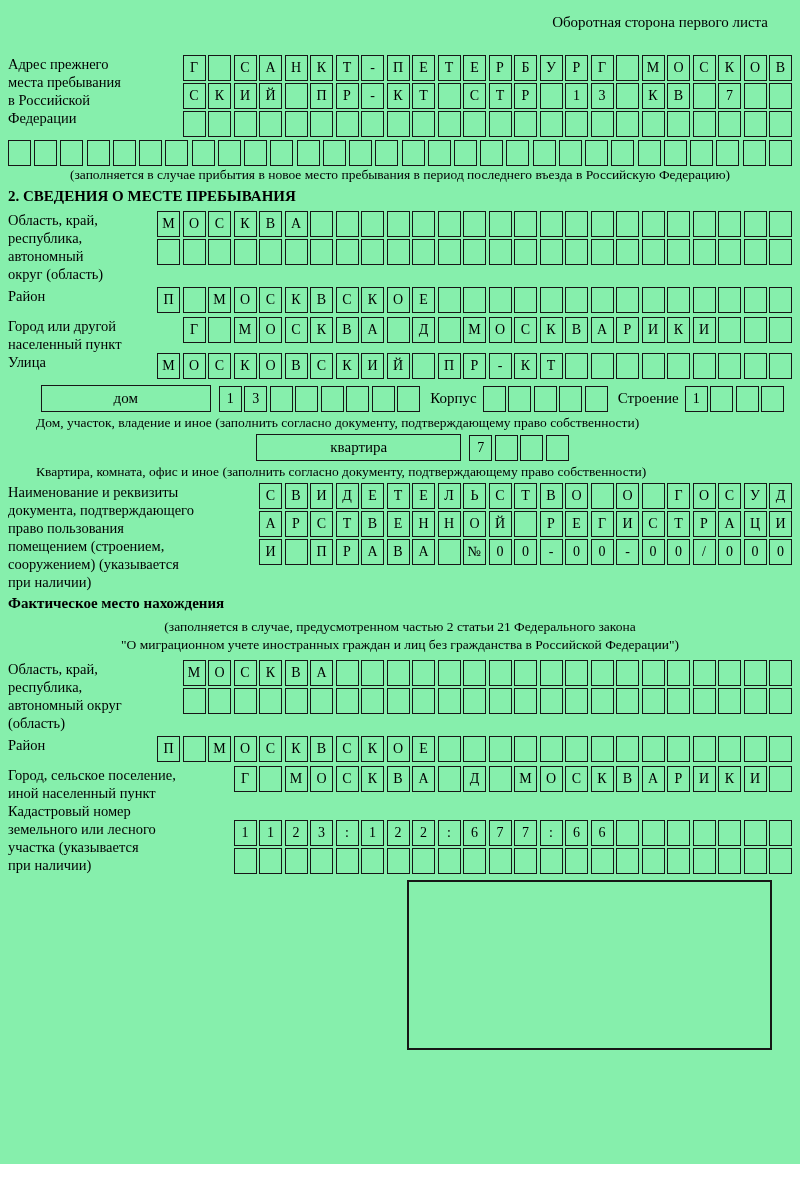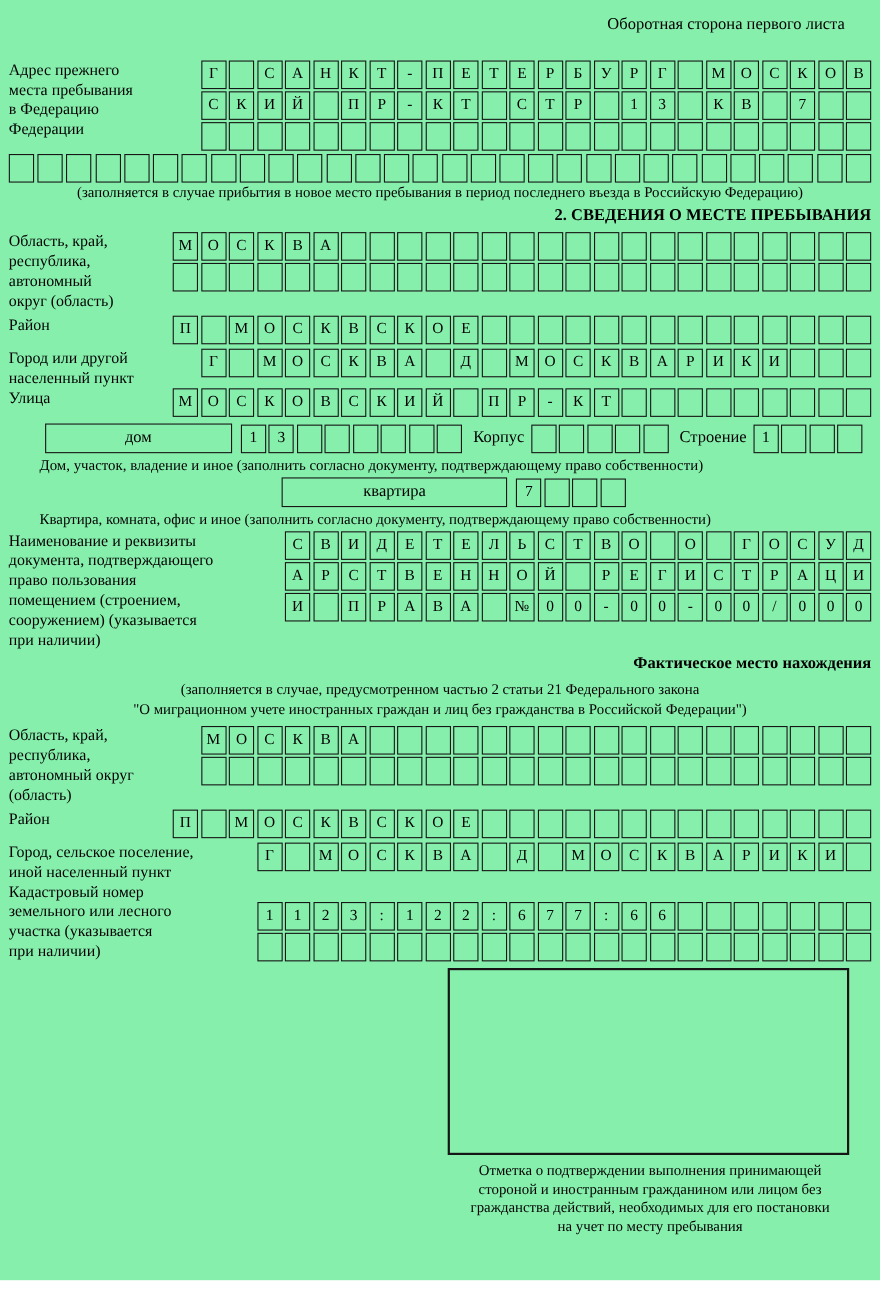--- a/index.html
+++ b/index.html
@@ -17,21 +17,21 @@
   .cellrow{margin-bottom:2px;}
   .cell{
     box-sizing:border-box;flex:0 0 auto;
     width:23px;height:26px;border:1.5px solid #161616;
     display:flex;align-items:center;justify-content:center;
     font-size:14px;line-height:1;
   }
   .cells.full{width:100%;gap:0;justify-content:space-between;margin-top:1px;}
   .note{font-size:13.5px;line-height:18px;white-space:pre-line;}
   .center{text-align:center;}
-  .sec-title{text-align:right;font-weight:bold;font-size:15px;margin:4px 0 6px 0;}
+  .sec-title{text-align:left;font-weight:bold;font-size:15px;margin:4px 0 6px 0;}
   .mb2{margin-bottom:2px;} .mb4{margin-bottom:4px;} .mb6{margin-bottom:6px;}
   .house-row{display:flex;align-items:center;margin-left:25px;margin-bottom:2px;justify-content:center;}
   .wide-box{
     box-sizing:border-box;height:27px;border:1.6px solid #161616;
     display:flex;align-items:center;justify-content:center;font-size:15px;
   }
   .wb-dom{width:170px;margin-right:8px;}
   .wb-kv{width:205px;margin-right:8px;}
   .inline-label{font-size:15px;margin:0 6px 0 10px;}
   .sub-note{margin-left:28px;margin-bottom:2px;}
@@ -55,21 +55,21 @@
 </head>
 <body>
 
 <div class="page">
 
   <div class="top-note">Оборотная сторона первого листа</div>
 
   <div class="frow">
     <div class="flabel">Адрес прежнего
 места пребывания
-в Федерацию
+в Российской
 Федерации</div>
     <div class="fcells">
       <div class="cells cellrow">
           <span class="cell">Г</span>
           <span class="cell"></span>
           <span class="cell">С</span>
           <span class="cell">А</span>
           <span class="cell">Н</span>
           <span class="cell">К</span>
           <span class="cell">Т</span>
@@ -645,18 +645,14 @@
           <span class="cell"></span>
           <span class="cell"></span>
           <span class="cell"></span>
           <span class="cell"></span>
           <span class="cell"></span>
         </div>
     </div>
   </div>
 
   <div class="stamp-box"></div>
-  <div class="stamp-caption">Отметка о подтверждении выполнения принимающей
-стороной и иностранным гражданином или лицом без
-гражданства действий, необходимых для его постановки
-на учет по месту пребывания</div>
 
 </div>
 
 </body></html>

